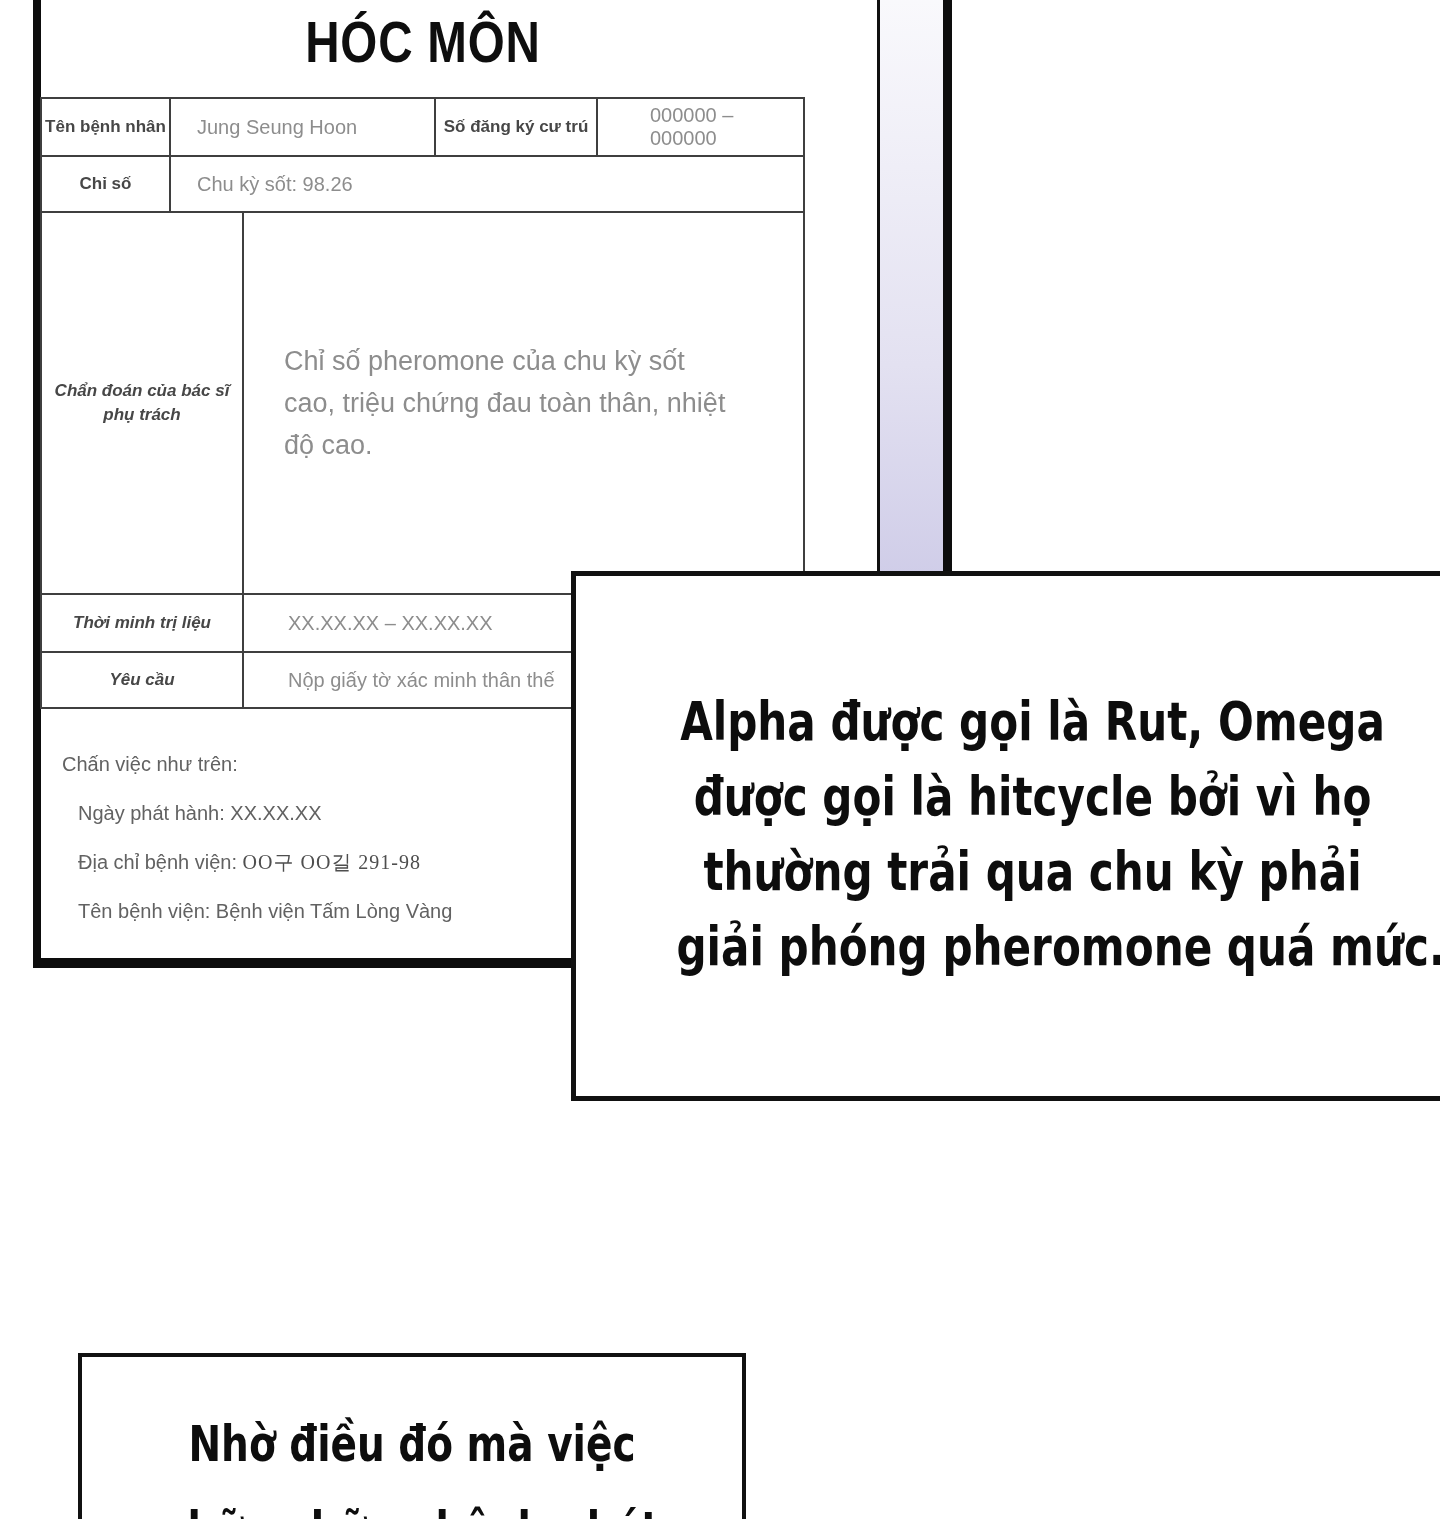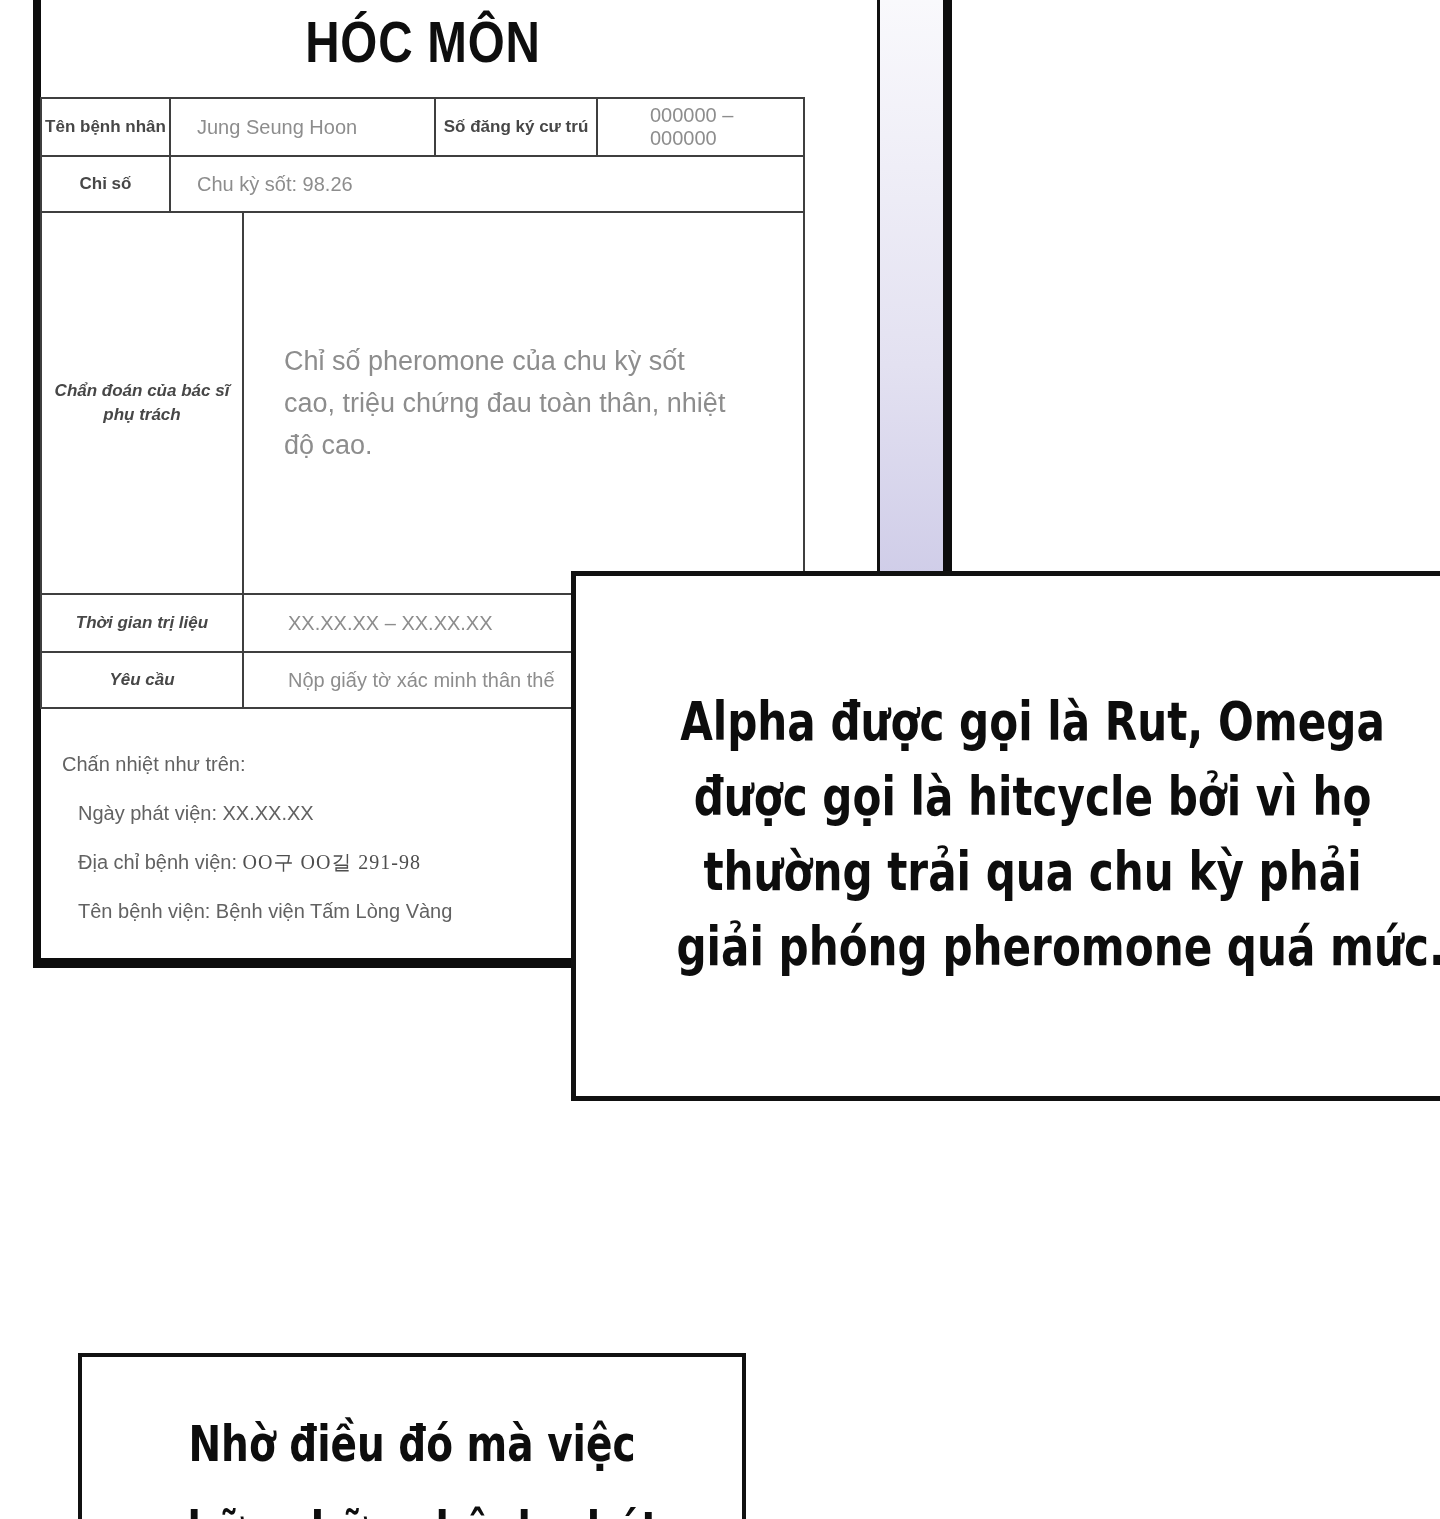--- a/index.html
+++ b/index.html
@@ -80,32 +80,32 @@
   </div>
   <div class="t-row h58">
     <div class="t-cell t-label w127">Chỉ số</div>
     <div class="t-cell t-value grow pl26">Chu kỳ sốt: 98.26</div>
   </div>
   <div class="t-row h-big">
     <div class="t-cell t-label w200">Chẩn đoán của bác sĩ phụ trách</div>
     <div class="t-cell grow diag-text">Chỉ số pheromone của chu kỳ sốt cao, triệu chứng đau toàn thân, nhiệt độ cao.</div>
   </div>
   <div class="t-row h60">
-    <div class="t-cell t-label w200">Thời gian trị liệu</div>
+    <div class="t-cell t-label w200">Thời minh trị liệu</div>
     <div class="t-cell t-value grow pl44">XX.XX.XX – XX.XX.XX</div>
   </div>
   <div class="t-row h58">
     <div class="t-cell t-label w200">Yêu cầu</div>
     <div class="t-cell t-value grow pl44">Nộp giấy tờ xác minh thân thế</div>
   </div>
 </div>
 
 <div class="doc-footer">
-  <div class="f-line">Chấn nhiệt như trên:</div>
-  <div class="f-line indent">Ngày phát viện: XX.XX.XX</div>
+  <div class="f-line">Chấn việc như trên:</div>
+  <div class="f-line indent">Ngày phát hành: XX.XX.XX</div>
   <div class="f-line indent"><span>Địa chỉ bệnh viện:</span> <span class="kr">OO구 OO길 291-98</span></div>
   <div class="f-line indent">Tên bệnh viện: Bệnh viện Tấm Lòng Vàng</div>
 </div>
 
 <div class="comic-box narration">
   <div class="comic-line">Alpha được gọi là Rut, Omega</div>
   <div class="comic-line">được gọi là hitcycle bởi vì họ</div>
   <div class="comic-line">thường trải qua chu kỳ phải</div>
   <div class="comic-line">giải phóng pheromone quá mức.</div>
 </div>

